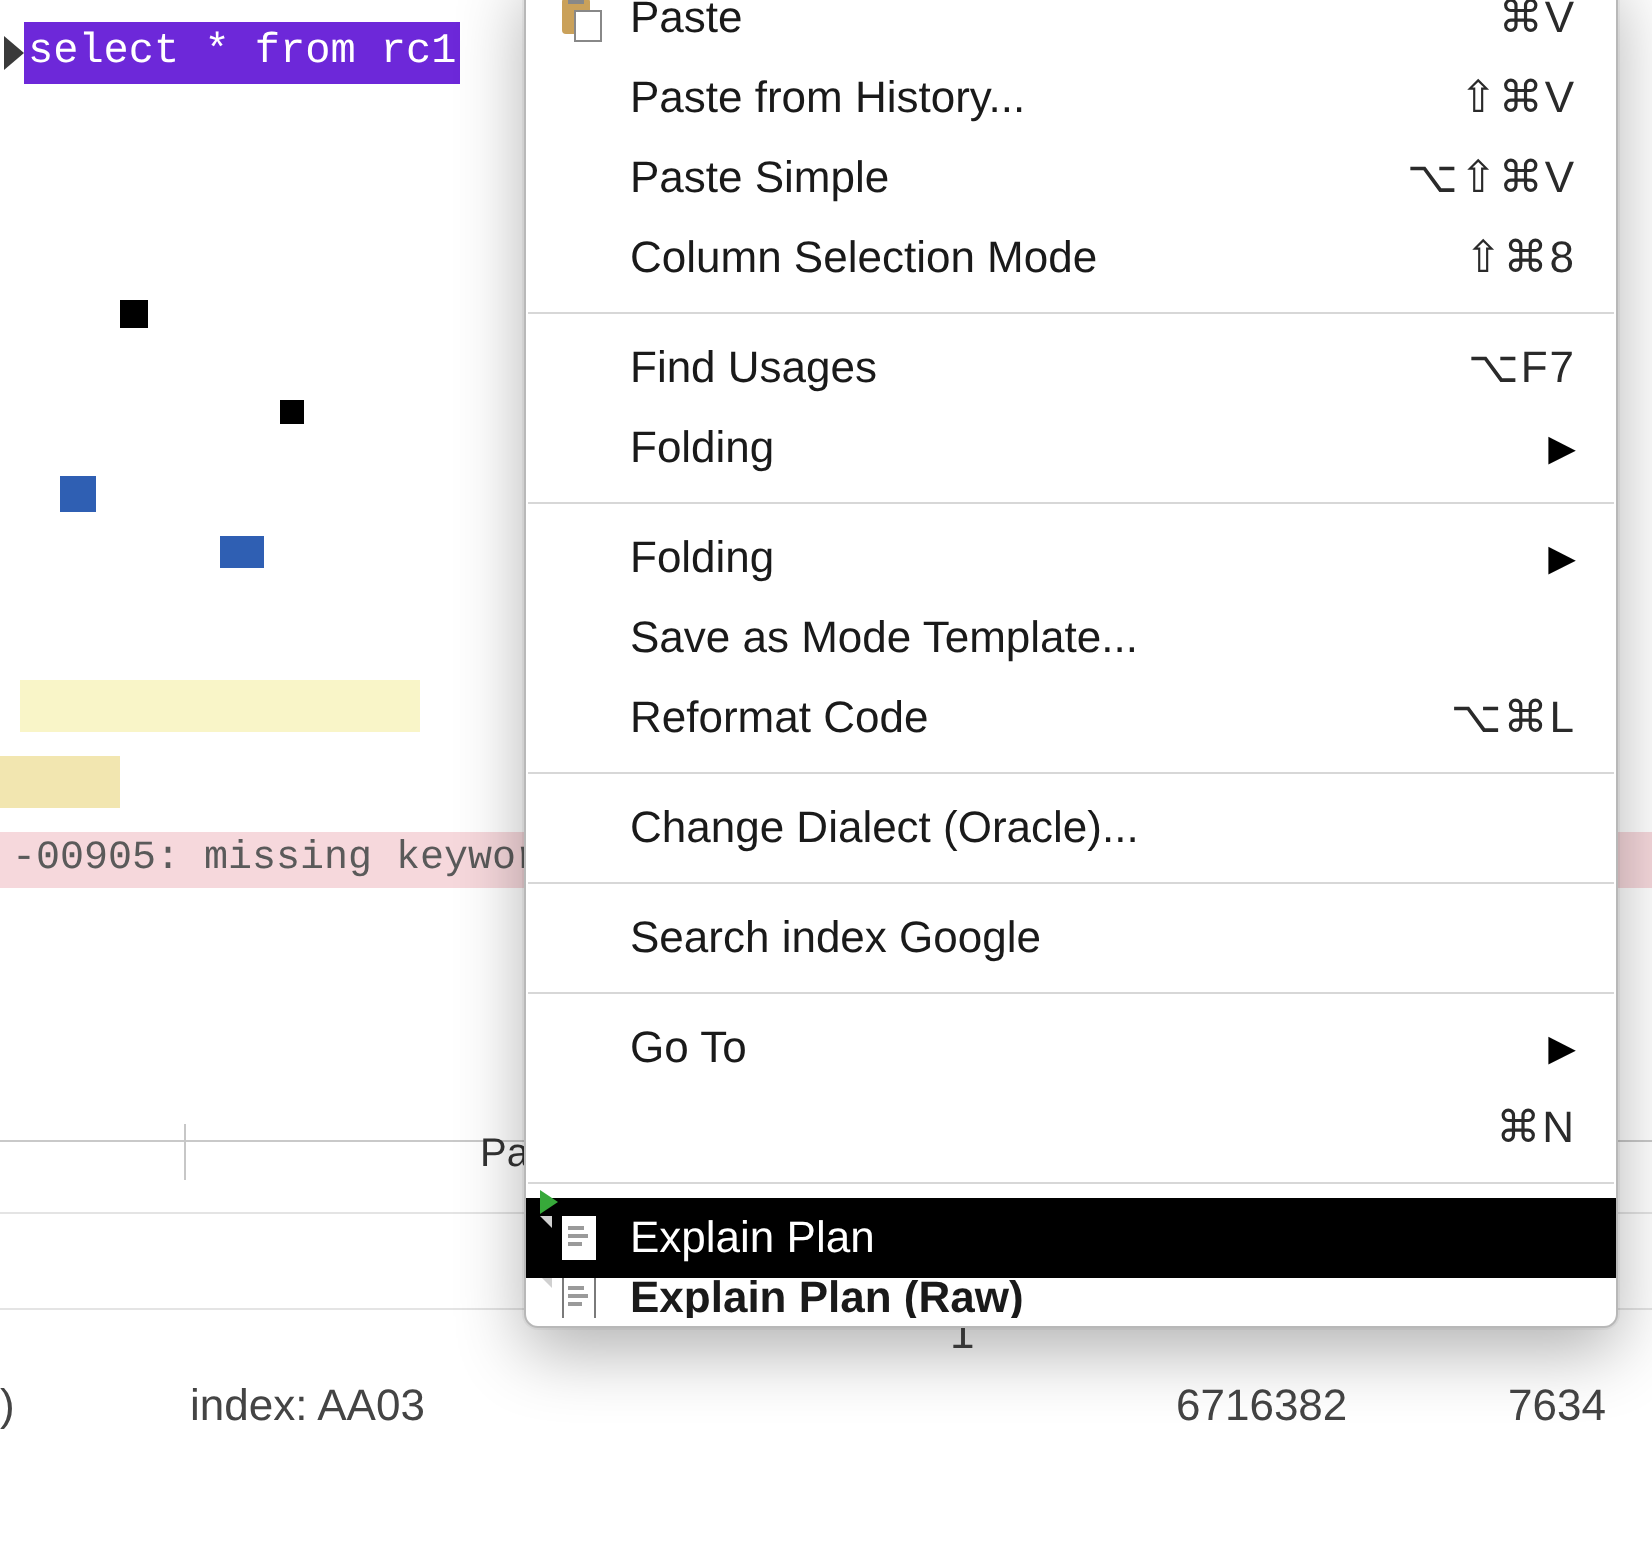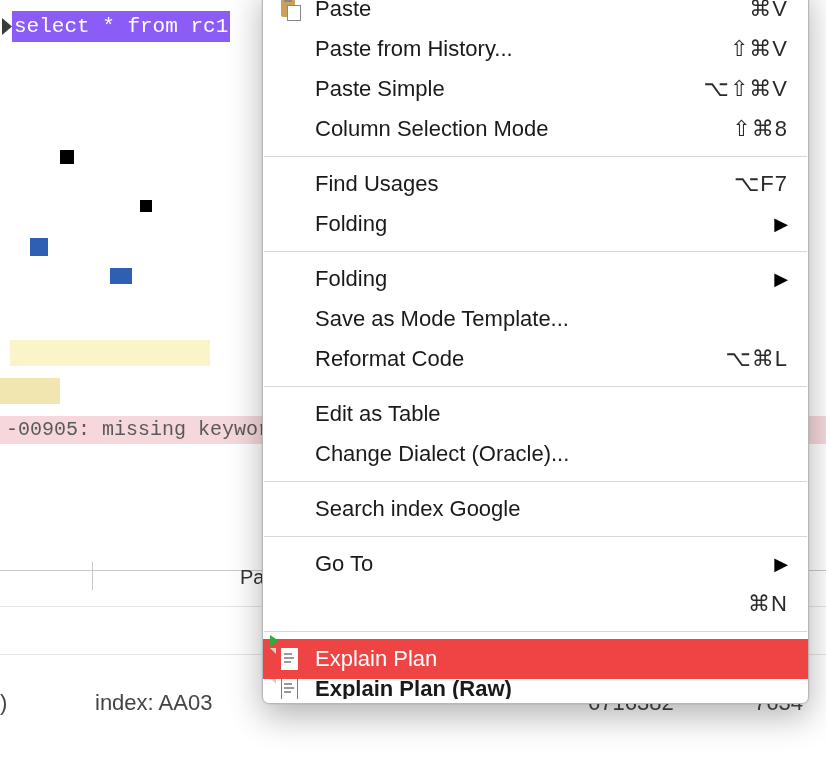--- a/index.html
+++ b/index.html
@@ -38,21 +38,21 @@
   }
   .sql-line .caret {
     width: 10px;
     height: 17px;
     display: inline-block;
     margin-left: 2px;
   }
   .sql-line .caret svg { display:block; }
 
   .sel {
-    background: #8b5cf6;
+    background: #6d28d9;
     color: #ffffff;
     padding: 4px 2px;
     text-align: center;
   }
 
   
   .noise {
     position: absolute;
     background: #f9f5c8;
   }
@@ -161,21 +161,21 @@
   .menu .item .sub-arrow {
     font-size: 18px;
     color: #000;
   }
   .menu .sep {
     height: 1px;
     margin: 7px 1px;
     background: #d7d7d7;
   }
   .menu .item.hover {
-    background: #ef4444;
+    background: #000000;
     color: #ffffff;
   }
 
   
   .paste-ico {
     width: 22px; height: 22px;
     position: relative;
   }
   .paste-ico .board {
     position:absolute; left:2px; top:2px; width:14px; height:18px;
@@ -321,24 +321,20 @@
   </div>
 
   <div class="item">
     <span class="label">Reformat Code</span>
     <span class="spacer"></span>
     <span class="shortcut">⌥⌘L</span>
   </div>
 
   <div class="sep"></div>
 
-  <div class="item">
-    <span class="label">Edit as Table</span>
-    <span class="spacer"></span>
-  </div>
 
   <div class="item">
     <span class="label">Change Dialect (Oracle)...</span>
     <span class="spacer"></span>
   </div>
 
   <div class="sep"></div>
 
   <div class="item">
     <span class="label">Search index Google</span>

